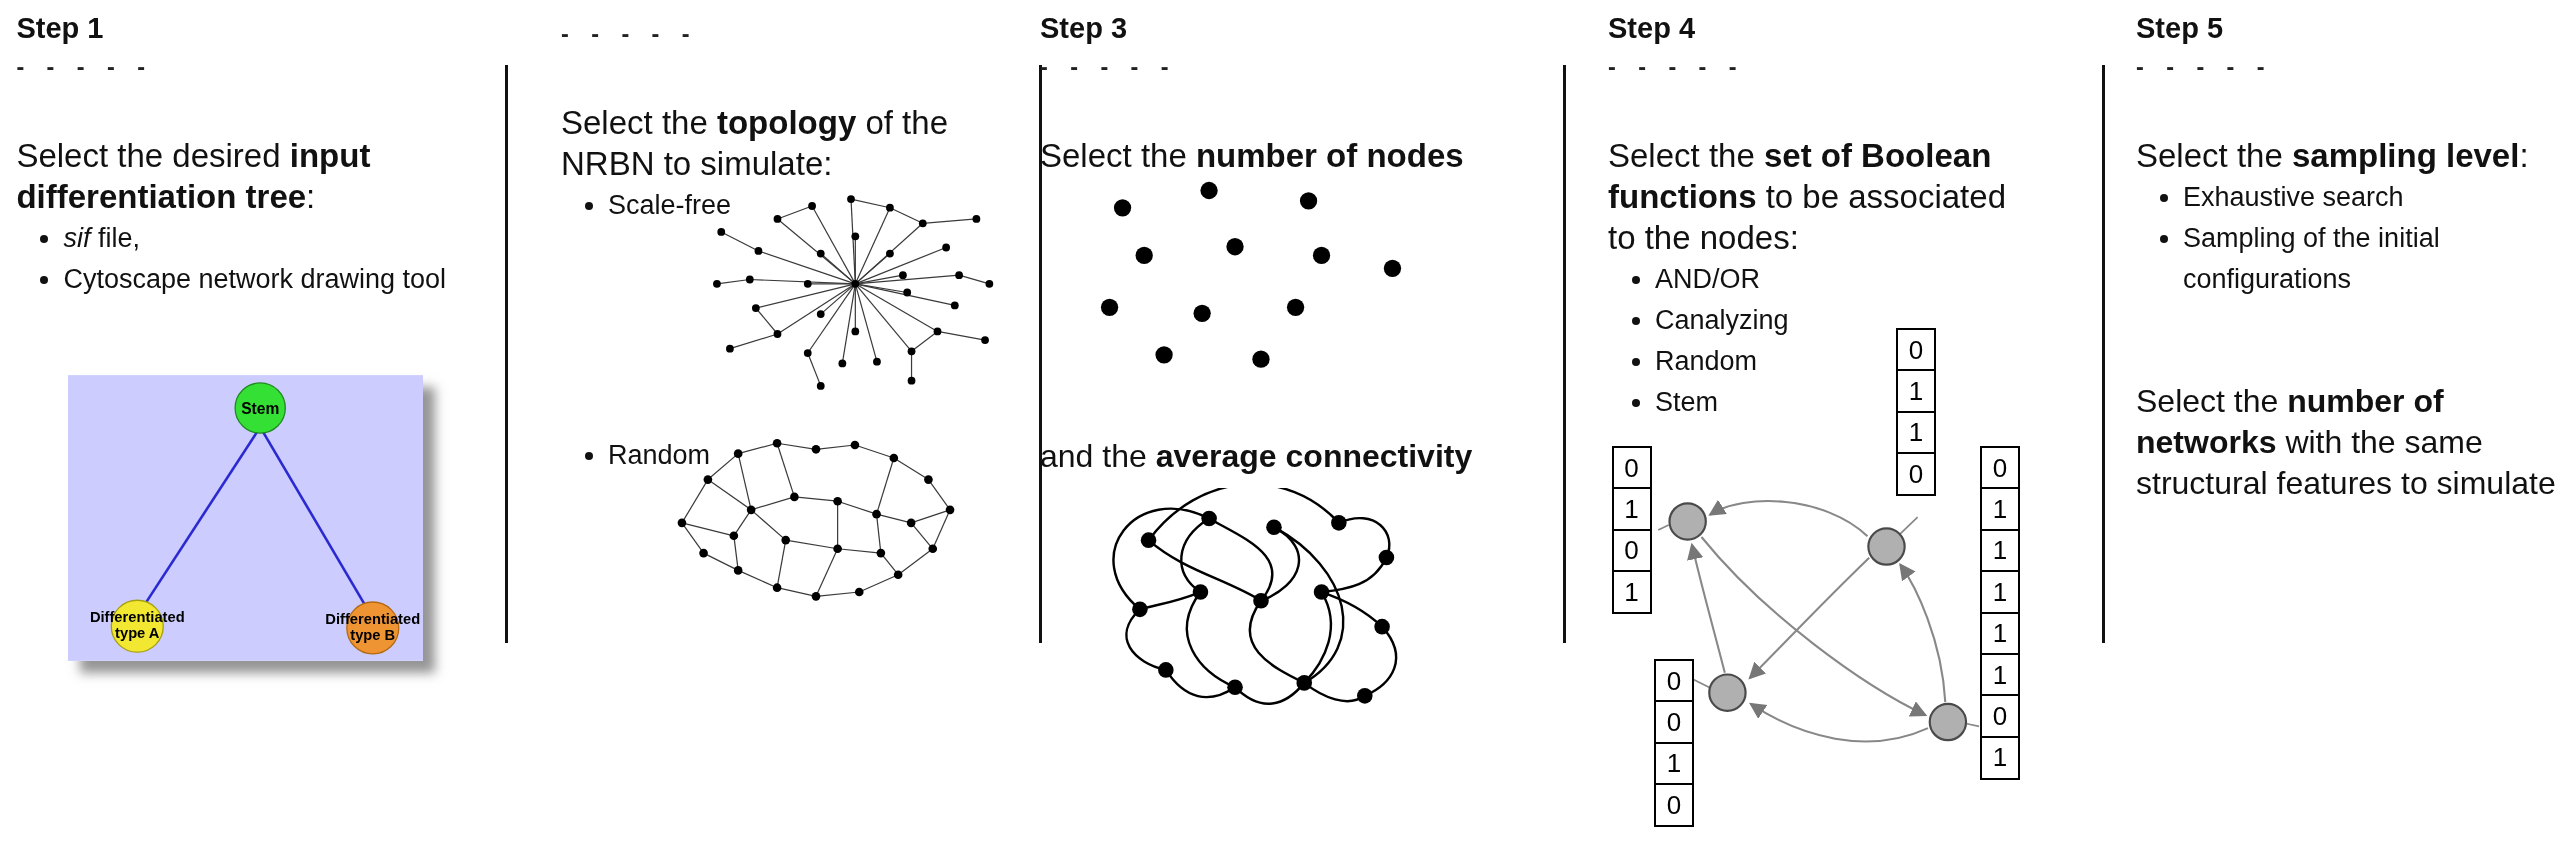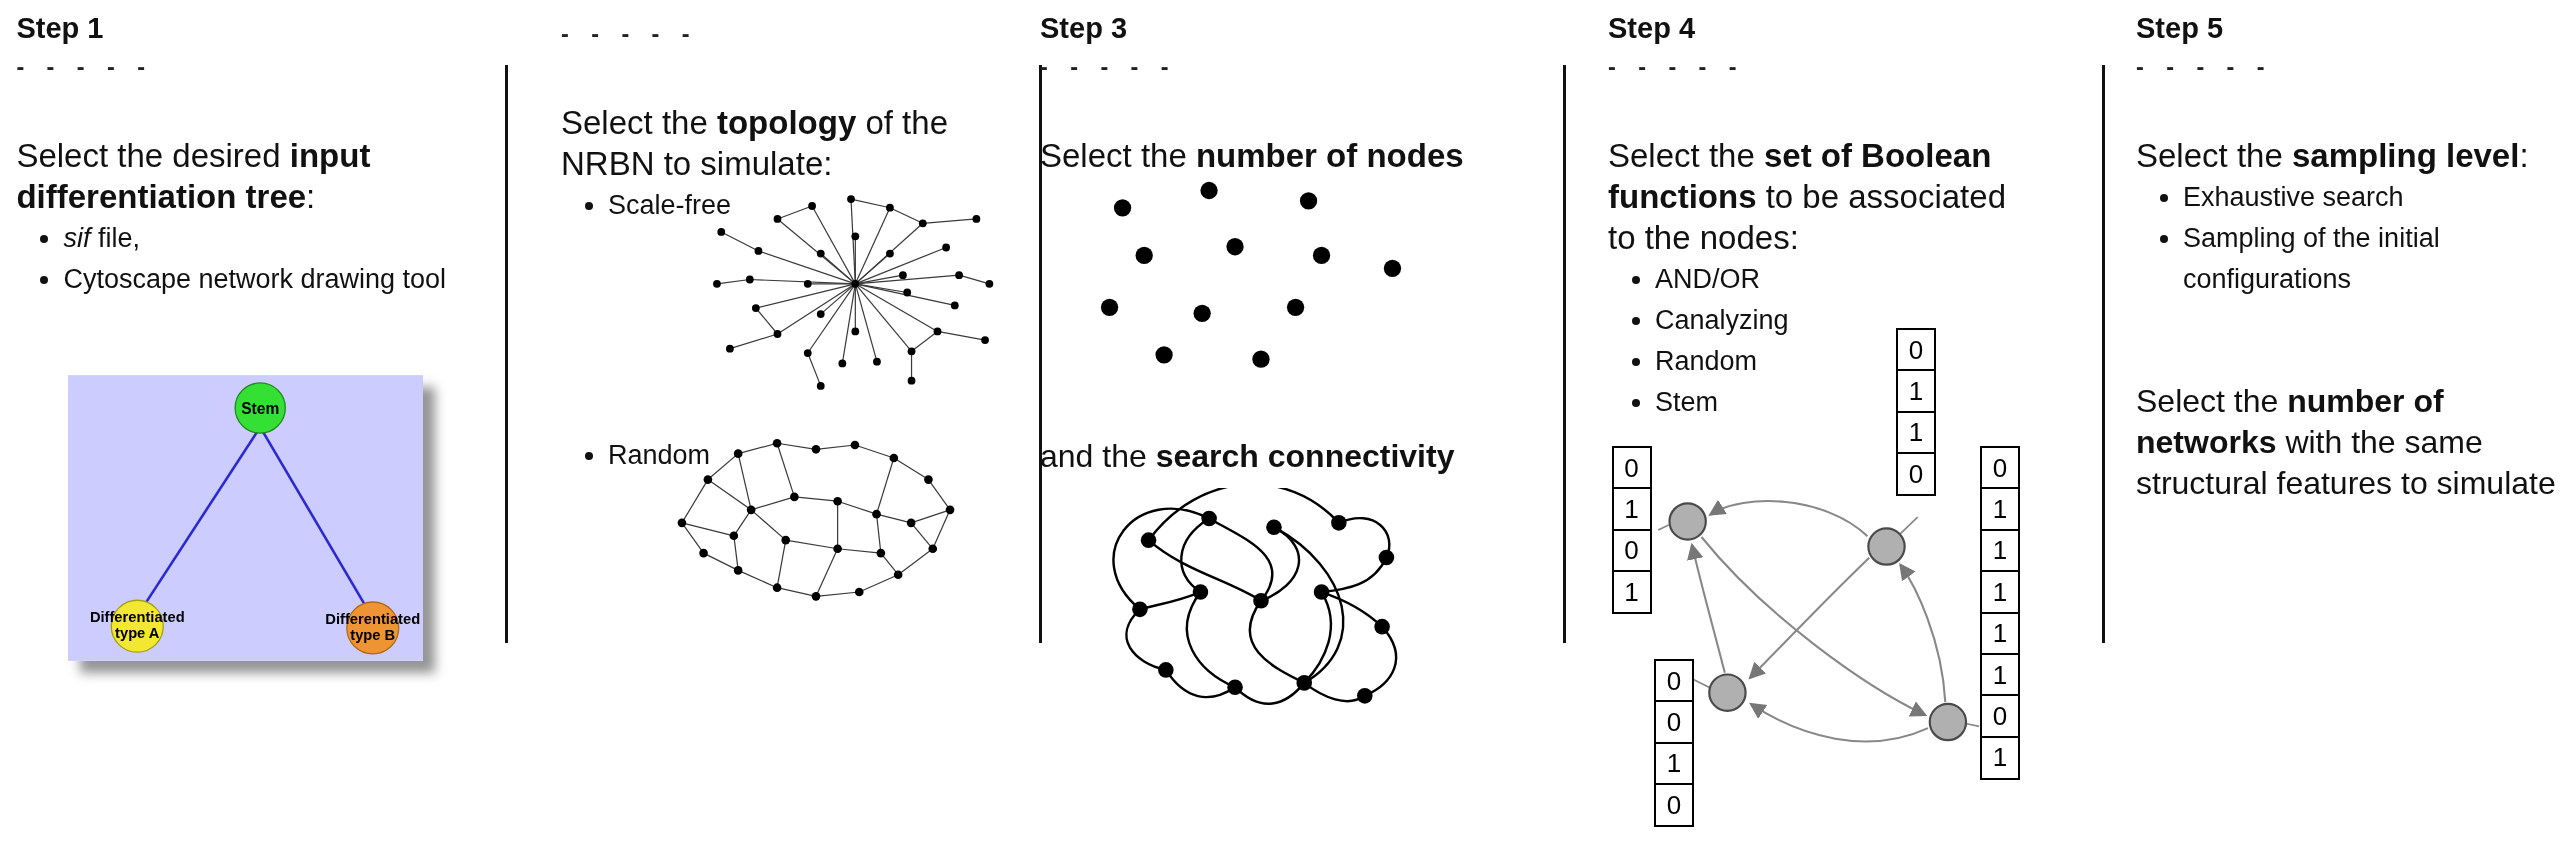--- a/index.html
+++ b/index.html
@@ -235,21 +235,21 @@
         <circle cx="200" cy="85" r="10" fill="#000"></circle>
         <circle cx="300" cy="95" r="10" fill="#000"></circle>
         <circle cx="382" cy="110" r="10" fill="#000"></circle>
         <circle cx="55" cy="155" r="10" fill="#000"></circle>
         <circle cx="162" cy="162" r="10" fill="#000"></circle>
         <circle cx="270" cy="155" r="10" fill="#000"></circle>
         <circle cx="118" cy="210" r="10" fill="#000"></circle>
         <circle cx="230" cy="215" r="10" fill="#000"></circle>
       </svg>
 
-    <p class="para2" style="left:0; top:424px"><span>and the </span><b>search connectivity</b><span></span></p>
+    <p class="para2" style="left:0; top:424px"><span>and the </span><b>average connectivity</b><span></span></p>
 
     <svg class="fig" id="svg-tangle" style="left:48px; top:476px" width="346" height="260" viewBox="0 0 400 300">
         <path d="M70,60 C130,-20 230,-25 290,40" fill="none" stroke="#000" stroke-width="2.8"></path>
         <path d="M60,140 C-12,80 55,-8 140,35" fill="none" stroke="#000" stroke-width="2.8"></path>
         <path d="M140,35 C100,60 98,98 130,120" fill="none" stroke="#000" stroke-width="2.8"></path>
         <path d="M215,45 C262,70 248,112 200,130" fill="none" stroke="#000" stroke-width="2.8"></path>
         <path d="M200,130 C240,80 180,58 140,35" fill="none" stroke="#000" stroke-width="2.8"></path>
         <path d="M290,40 C332,22 358,52 345,80" fill="none" stroke="#000" stroke-width="2.8"></path>
         <path d="M345,80 C330,112 300,117 270,120" fill="none" stroke="#000" stroke-width="2.8"></path>
         <path d="M270,120 C300,130 322,143 340,160" fill="none" stroke="#000" stroke-width="2.8"></path>

